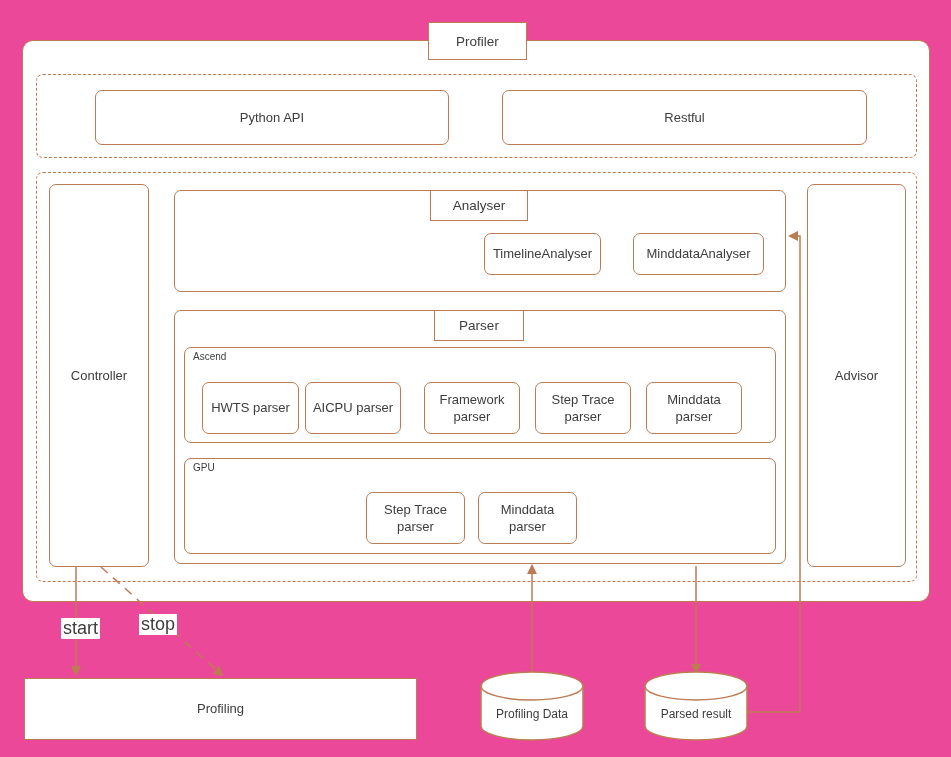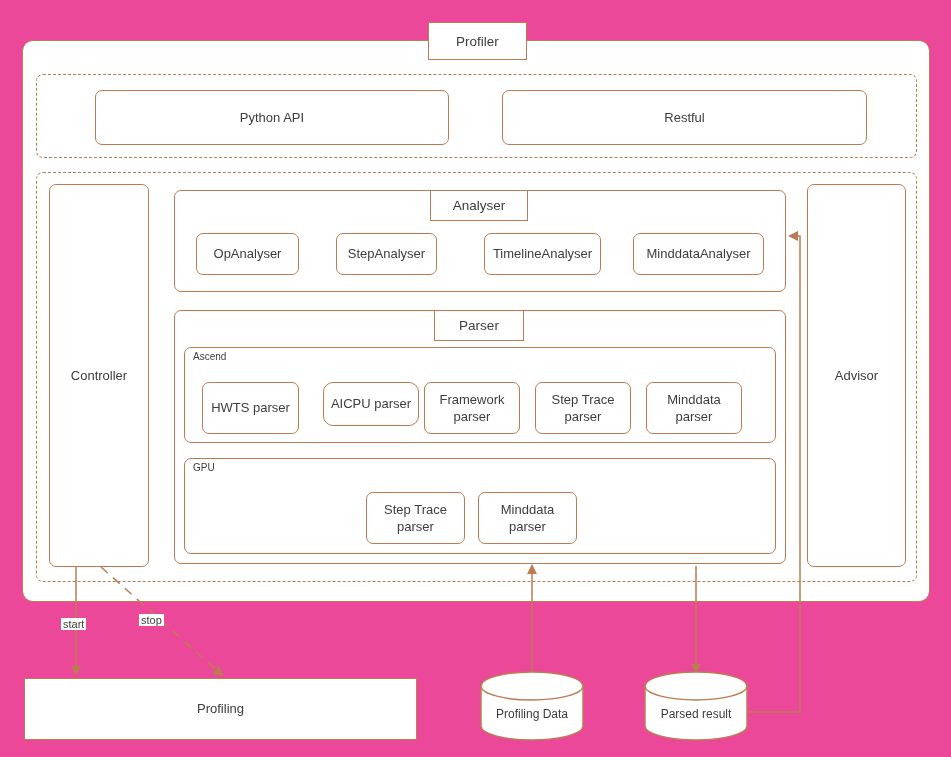--- a/index.html
+++ b/index.html
@@ -52,21 +52,21 @@
     display: flex;
     align-items: flex-start;
     justify-content: flex-start;
     font-size: 10px;
     color: #3d3d3d;
     background: transparent;
     padding: 4px 0 0 9px;
   }
   .edge-label {
     position: absolute;
-    font-size: 11px;
+    font-size: 18px;
     color: #3d3d3d;
     background: #ffffff;
     padding: 0 2px;
     white-space: nowrap;
   }
   svg.wires {
     position: absolute;
     left: 0; top: 0;
     width: 951px;
     height: 757px;
@@ -111,26 +111,20 @@
   <div class="box solid r6 node-text" style="left:807px; top:184px; width:99px; height:383px;">
     <span>Advisor</span>
   </div>
 
   <div class="box solid r6" style="left:174px; top:190px; width:612px; height:102px;"></div>
 
   <div class="box solid r0 lbl-title" style="left:430px; top:190px; width:98px; height:31px; z-index:5;">
     <span>Analyser</span>
   </div>
 
-  <div class="box solid r6 node-text" style="left:196px; top:233px; width:103px; height:42px;">
-    <span>OpAnalyser</span>
-  </div>
-  <div class="box solid r6 node-text" style="left:336px; top:233px; width:101px; height:42px;">
-    <span>StepAnalyser</span>
-  </div>
   <div class="box solid r6 node-text" style="left:633px; top:233px; width:131px; height:42px;">
     <span>MinddataAnalyser</span>
   </div>
   <div class="box solid r6 node-text" style="left:484px; top:233px; width:117px; height:42px;">
     <span>TimelineAnalyser</span>
   </div>
 
   <div class="box solid r6" style="left:174px; top:310px; width:612px; height:254px;"></div>
 
   <div class="box solid r0 lbl-title" style="left:434px; top:310px; width:90px; height:31px; z-index:5;">
@@ -138,21 +132,21 @@
   </div>
 
   <div class="box solid r6" style="left:184px; top:347px; width:592px; height:96px;"></div>
   <div class="corner-label" style="left:184px; top:347px; width:120px; height:24px;">
     <span>Ascend</span>
   </div>
 
   <div class="box solid r6 node-text" style="left:202px; top:382px; width:97px; height:52px; flex-direction:column;">
     <span>HWTS parser</span>
   </div>
-  <div class="box solid r6 node-text" style="left:323px; top:382px; width:96px; height:44px; flex-direction:column;border-radius:10px;">
+  <div class="box solid r6 node-text" style="left:305px; top:382px; width:96px; height:52px; flex-direction:column;">
     <span>AICPU parser</span>
   </div>
   <div class="box solid r6 node-text" style="left:424px; top:382px; width:96px; height:52px; flex-direction:column;">
     <span>Framework</span>
     <span>parser</span>
   </div>
   <div class="box solid r6 node-text" style="left:535px; top:382px; width:96px; height:52px; flex-direction:column;">
     <span>Step Trace</span>
     <span>parser</span>
   </div>

